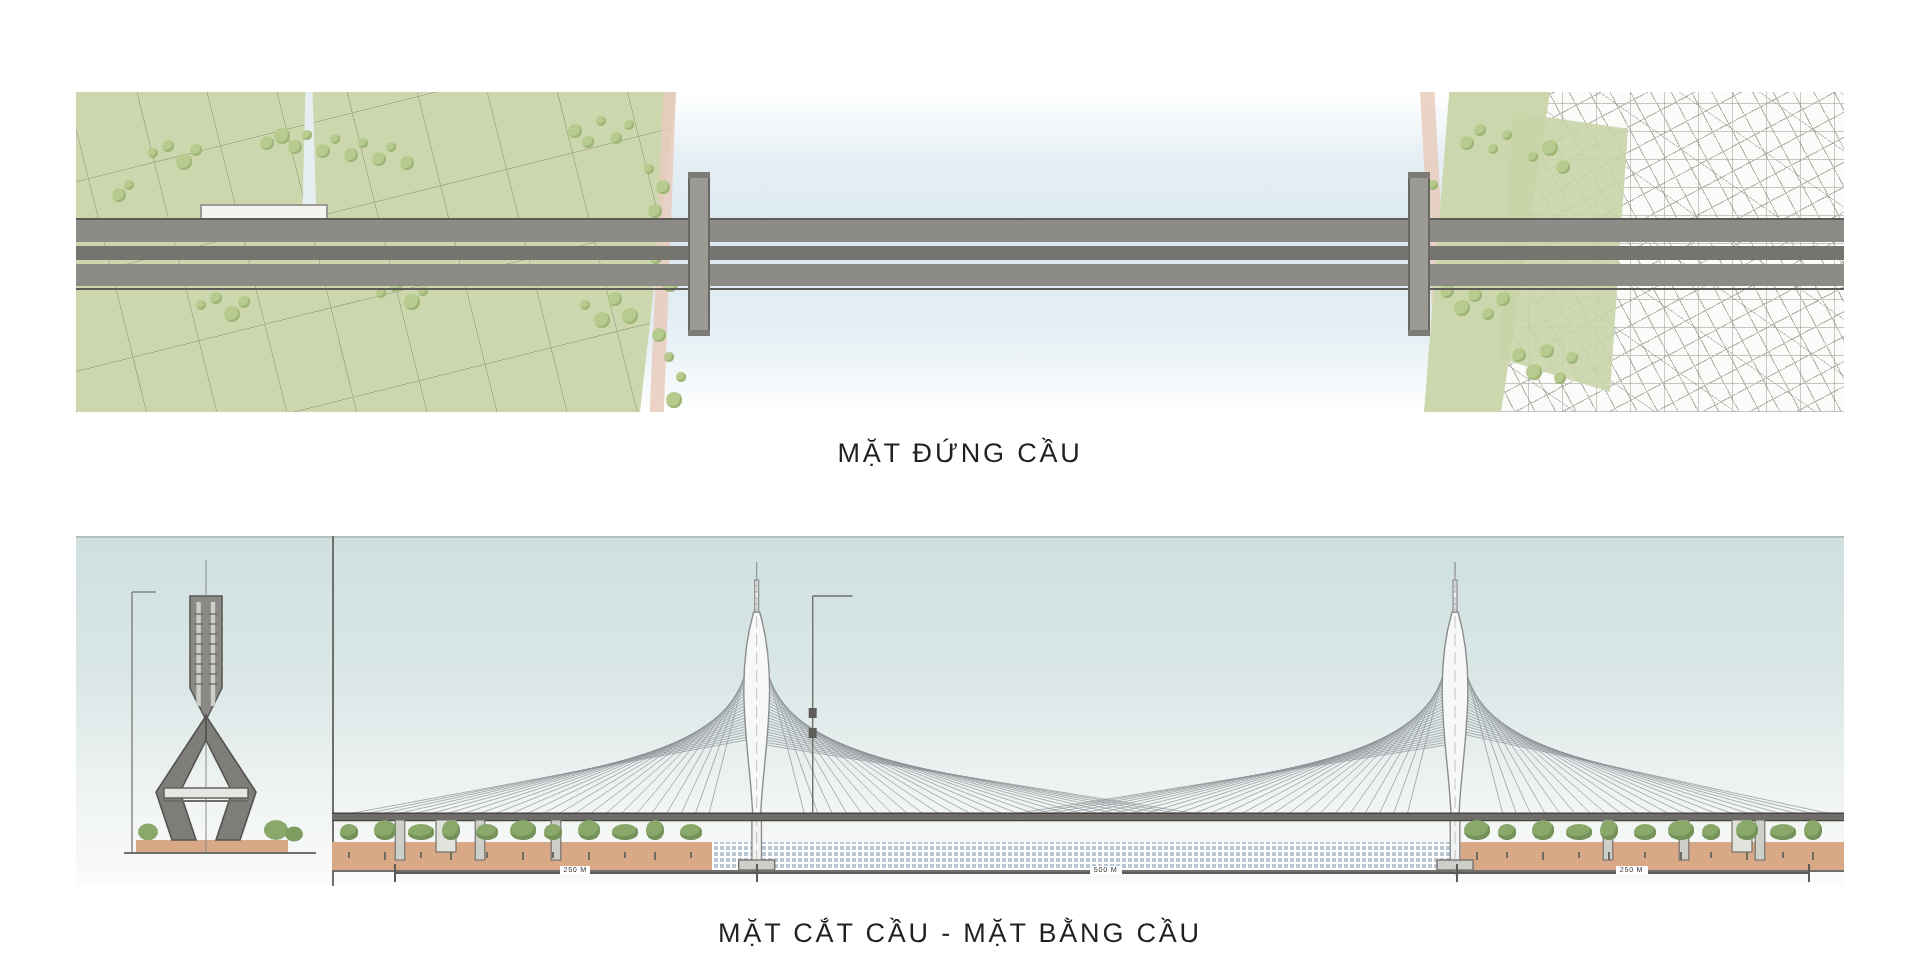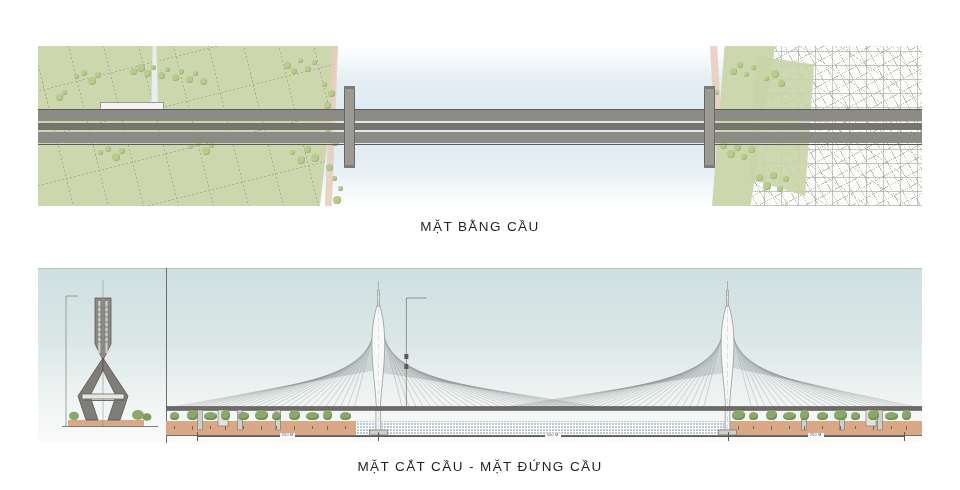--- a/index.html
+++ b/index.html
@@ -192,21 +192,21 @@
         <div class="cap" style="top:0;"></div>
         <div class="cap" style="bottom:0;"></div>
       </div>
       <div class="pylon-plan" style="left:672px;">
         <div class="cap" style="top:0;"></div>
         <div class="cap" style="bottom:0;"></div>
       </div>
     </div>
   </div>
 
-  <div class="caption" style="left:0;top:219px;">MẶT BẰNG CẦU</div>
+  <div class="caption" style="left:0;top:219px;">MẶT ĐỨNG CẦU</div>
 
   <div class="figure" id="elevation">
     <div class="sky"></div>
     <div class="elev-frame"></div>
 
     <div class="sect-div" style="left:128px;"></div>
 
     <div class="xsec">
       <svg width="96" height="161" viewBox="0 0 96 161">
 
@@ -456,15 +456,15 @@
           <div class="dimtick" style="left:561.52px;top:164px;"></div>
           <div class="dimtext" style="left:378.93px;top:164.8px;">500 M</div>
           <div class="dimline" style="left:561.52px;top:168px;width:176.79999999999995px;"></div>
           <div class="dimtick" style="left:561.52px;top:164px;"></div>
           <div class="dimtick" style="left:738.3199999999999px;top:164px;"></div>
           <div class="dimtext" style="left:641.92px;top:164.8px;">250 M</div>
         </div>
     </div>
   </div>
 
-  <div class="caption" style="left:0;top:459px;">MẶT CẮT CẦU - MẶT ĐỨNG CẦU</div>
+  <div class="caption" style="left:0;top:459px;">MẶT CẮT CẦU - MẶT BẰNG CẦU</div>
 
 </div>
 
 </body></html>

